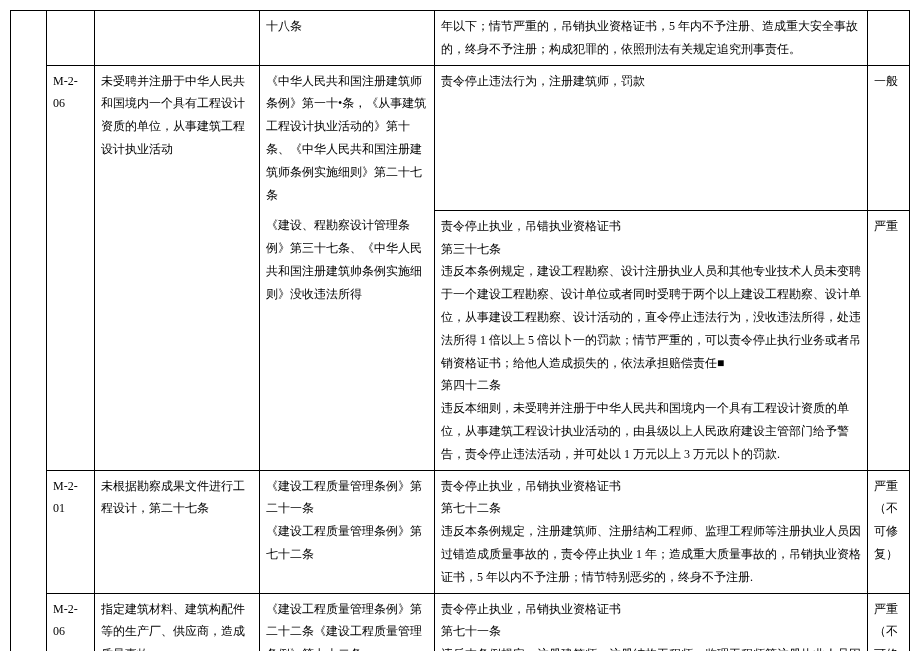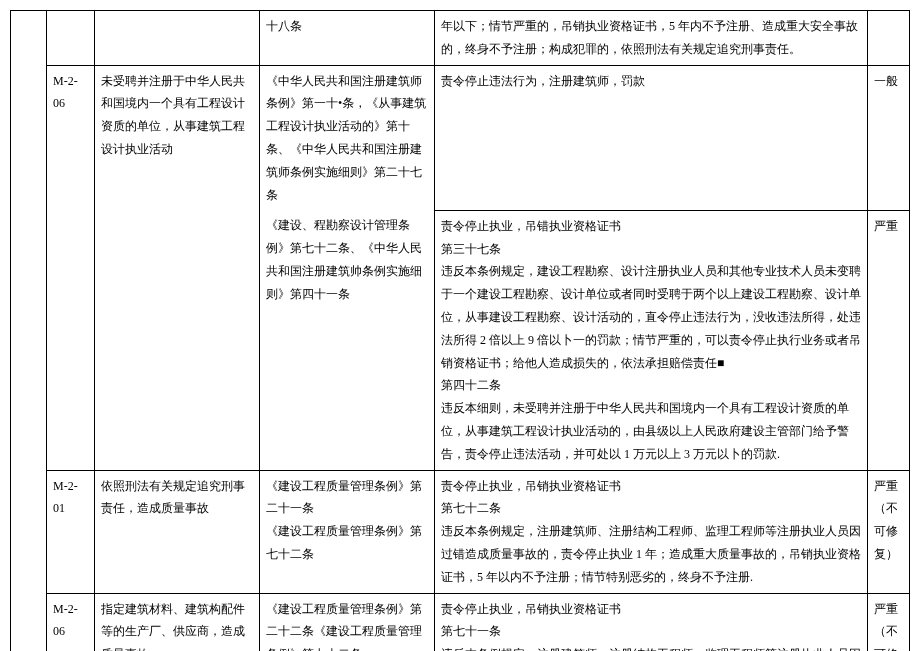--- a/index.html
+++ b/index.html
@@ -59,32 +59,32 @@
 
     <tr>
       <td rowspan="2">M-2-06</td>
       <td rowspan="2">未受聘并注册于中华人民共和国境内一个具有工程设计资质的单位，从事建筑工程设计执业活动</td>
       <td style="border-bottom:none">《中华人民共和国注册建筑师条例》第一十•条，《从事建筑工程设计执业活动的》第十条、《中华人民共和国注册建筑师条例实施细则》第二十七条</td>
       <td>责令停止违法行为，注册建筑师，罚款</td>
       <td>一般</td>
     </tr>
 
     <tr>
-      <td style="border-top:none">《建设、程勘察设计管理条例》第七十二条、《中华人民共和国注册建筑帅条例实施细则》第四十一条</td>
+      <td style="border-top:none">《建设、程勘察设计管理条例》第三十七条、《中华人民共和国注册建筑帅条例实施细则》没收违法所得</td>
       <td style="white-space:pre-line">责令停止执业，吊错执业资格证书
 第三十七条
-违反本条例规定，建设工程勘察、设计注册执业人员和其他专业技术人员未变聘于一个建设工程勘察、设计单位或者同时受聘于两个以上建设工程勘察、设计单位，从事建设工程勘察、设计活动的，直令停止违法行为，没收违法所得，处违法所得 2 倍以上 9 倍以卜一的罚款；情节严重的，可以责令停止执行业务或者吊销资格证书；给他人造成损失的，依法承担赔偿责任■
+违反本条例规定，建设工程勘察、设计注册执业人员和其他专业技术人员未变聘于一个建设工程勘察、设计单位或者同时受聘于两个以上建设工程勘察、设计单位，从事建设工程勘察、设计活动的，直令停止违法行为，没收违法所得，处违法所得 1 倍以上 5 倍以卜一的罚款；情节严重的，可以责令停止执行业务或者吊销资格证书；给他人造成损失的，依法承担赔偿责任■
 第四十二条
 违反本细则，未受聘并注册于中华人民共和国境内一个具有工程设计资质的单位，从事建筑工程设计执业活动的，由县级以上人民政府建设主管部门给予警告，责令停止违法活动，并可处以 1 万元以上 3 万元以卜的罚款.</td>
       <td>严重</td>
     </tr>
 
     <tr>
       <td>M-2-01</td>
-      <td>依照刑法有关规定追究刑事责任，造成质量事故</td>
+      <td>未根据勘察成果文件进行工程设计，第二十七条</td>
       <td style="white-space:pre-line">《建设工程质量管理条例》第二十一条
 《建设工程质量管理条例》第七十二条</td>
       <td style="white-space:pre-line">责令停止执业，吊销执业资格证书
 第七十二条
 违反本条例规定，注册建筑师、注册结构工程师、监理工程师等注册执业人员因过错造成质量事故的，责令停止执业 1 年；造成重大质量事故的，吊销执业资格证书，5 年以内不予注册；情节特别恶劣的，终身不予注册.</td>
       <td>严重（不可修复）</td>
     </tr>
 
     <tr>
       <td>M-2-06</td>

